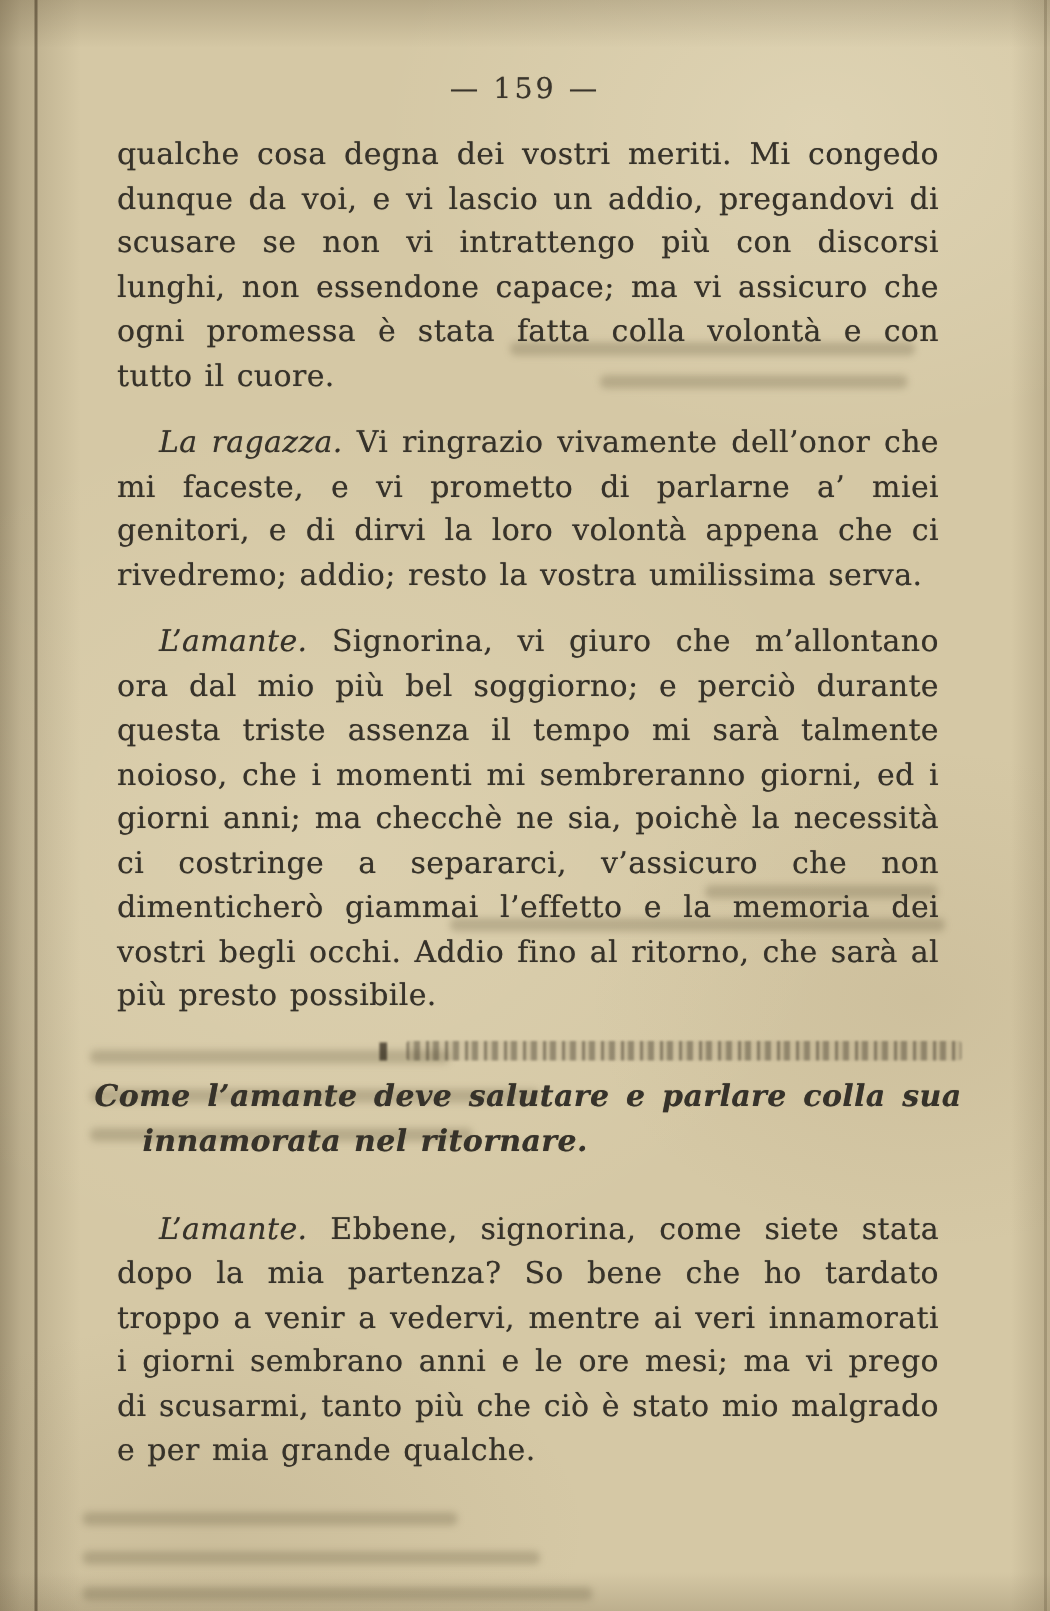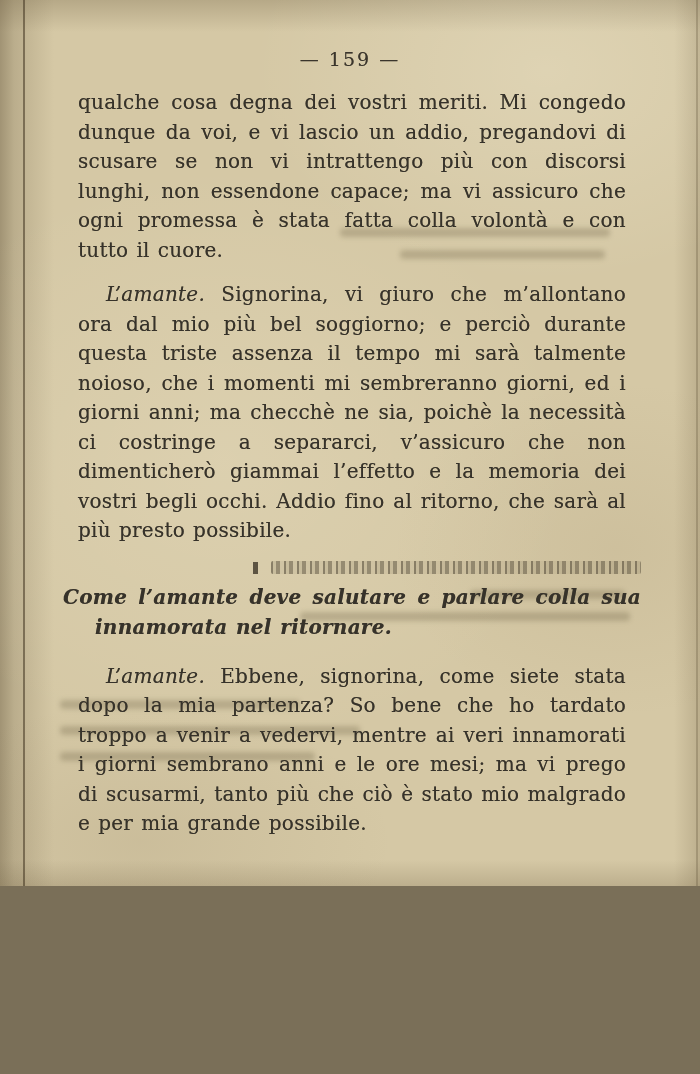--- a/index.html
+++ b/index.html
@@ -2,21 +2,21 @@
 <html><head>
 <meta charset="utf-8">
 <style>
   html,body{margin:0;padding:0;}
   body{
     width:700px;height:1074px;overflow:hidden;
     background:#7a6f58;
     font-family:"DejaVu Serif", serif;
   }
   .scan{
-    position:relative;width:700px;height:886px;overflow:hidden;
+    position:relative;width:700px;height:1074px;overflow:hidden;
     background-color:#d5c8a5;
     background-image:
       radial-gradient(ellipse 420px 300px at 78% 8%, rgba(255,250,230,0.22), transparent 70%),
       radial-gradient(ellipse 500px 420px at 32% 52%, rgba(255,248,225,0.16), transparent 70%),
       radial-gradient(ellipse 320px 240px at 88% 62%, rgba(140,120,85,0.10), transparent 70%),
       radial-gradient(ellipse 360px 200px at 20% 95%, rgba(130,112,80,0.12), transparent 70%),
       linear-gradient(90deg, rgba(118,104,76,0.55) 0px, rgba(118,104,76,0.28) 14px, rgba(118,104,76,0) 54px),
       linear-gradient(270deg, rgba(130,115,85,0.30) 0px, rgba(130,115,85,0) 26px),
       linear-gradient(180deg, rgba(125,110,80,0.35) 0px, rgba(125,110,80,0) 32px),
       linear-gradient(0deg, rgba(125,110,80,0.28) 0px, rgba(125,110,80,0) 26px);
@@ -51,21 +51,21 @@
     background:repeating-linear-gradient(90deg,
       rgba(58,50,36,0.50) 0 2px, rgba(58,50,36,0.10) 2px 5px,
       rgba(58,50,36,0.42) 5px 9px, rgba(58,50,36,0.05) 9px 13px);
     filter:blur(0.6px);border-radius:2px;
   }
   .ornament::before{
     content:"";position:absolute;left:-18px;top:1px;width:5px;height:12px;
     background:rgba(40,33,22,0.7);
   }
   .heading{
-    margin:8px 0 20px 0;
+    margin:8px 0 30px 0;
     font-size:20px;font-weight:bold;font-style:italic;
     line-height:30px;
     padding-left:32px;text-indent:-32px;
     text-align:justify;
   }
   .ghost{
     position:absolute;height:9px;
     background:rgba(100,88,60,0.28);
     filter:blur(2.5px);border-radius:4px;
     pointer-events:none;
@@ -89,30 +89,34 @@
 
   <div class="crease"></div>
   <div class="crease-right"></div>
 
   <div class="pagenum">— 159 —</div>
 
   <div class="page-body">
 
     <p class="para first">qualche cosa degna dei vostri meriti. Mi congedo dunque da voi, e vi lascio un addio, pregandovi di scusare se non vi intrattengo più con discorsi lunghi, non essendone capace; ma vi assicuro che ogni promessa è stata fatta colla volontà e con tutto il cuore.</p>
 
+    <p class="para">
+      <span class="speaker">La ragazza.</span>
+      <span>Vi ringrazio vivamente dell’onor che mi faceste, e vi prometto di parlarne a’ miei genitori, e di dirvi la loro volontà appena che ci rivedremo; addio; resto la vostra umilissima serva.</span>
+    </p>
 
     <p class="para">
       <span class="speaker">L’amante.</span>
       <span>Signorina, vi giuro che m’allontano ora dal mio più bel soggiorno; e perciò durante questa triste assenza il tempo mi sarà talmente noioso, che i momenti mi sembreranno giorni, ed i giorni anni; ma checchè ne sia, poichè la necessità ci costringe a separarci, v’assicuro che non dimenticherò giammai l’effetto e la memoria dei vostri begli occhi. Addio fino al ritorno, che sarà al più presto possibile.</span>
     </p>
 
     <div class="ornament"></div>
 
     <h2 class="heading">Come l’amante deve salutare e parlare colla sua innamorata nel ritornare.</h2>
 
     <p class="para">
       <span class="speaker">L’amante.</span>
-      <span>Ebbene, signorina, come siete stata dopo la mia partenza? So bene che ho tardato troppo a venir a vedervi, mentre ai veri innamorati i giorni sembrano anni e le ore mesi; ma vi prego di scusarmi, tanto più che ciò è stato mio malgrado e per mia grande possibile.</span>
+      <span>Ebbene, signorina, come siete stata dopo la mia partenza? So bene che ho tardato troppo a venir a vedervi, mentre ai veri innamorati i giorni sembrano anni e le ore mesi; ma vi prego di scusarmi, tanto più che ciò è stato mio malgrado e per mia grande qualche.</span>
     </p>
 
 
   </div>
 </div>
 
 </body></html>

